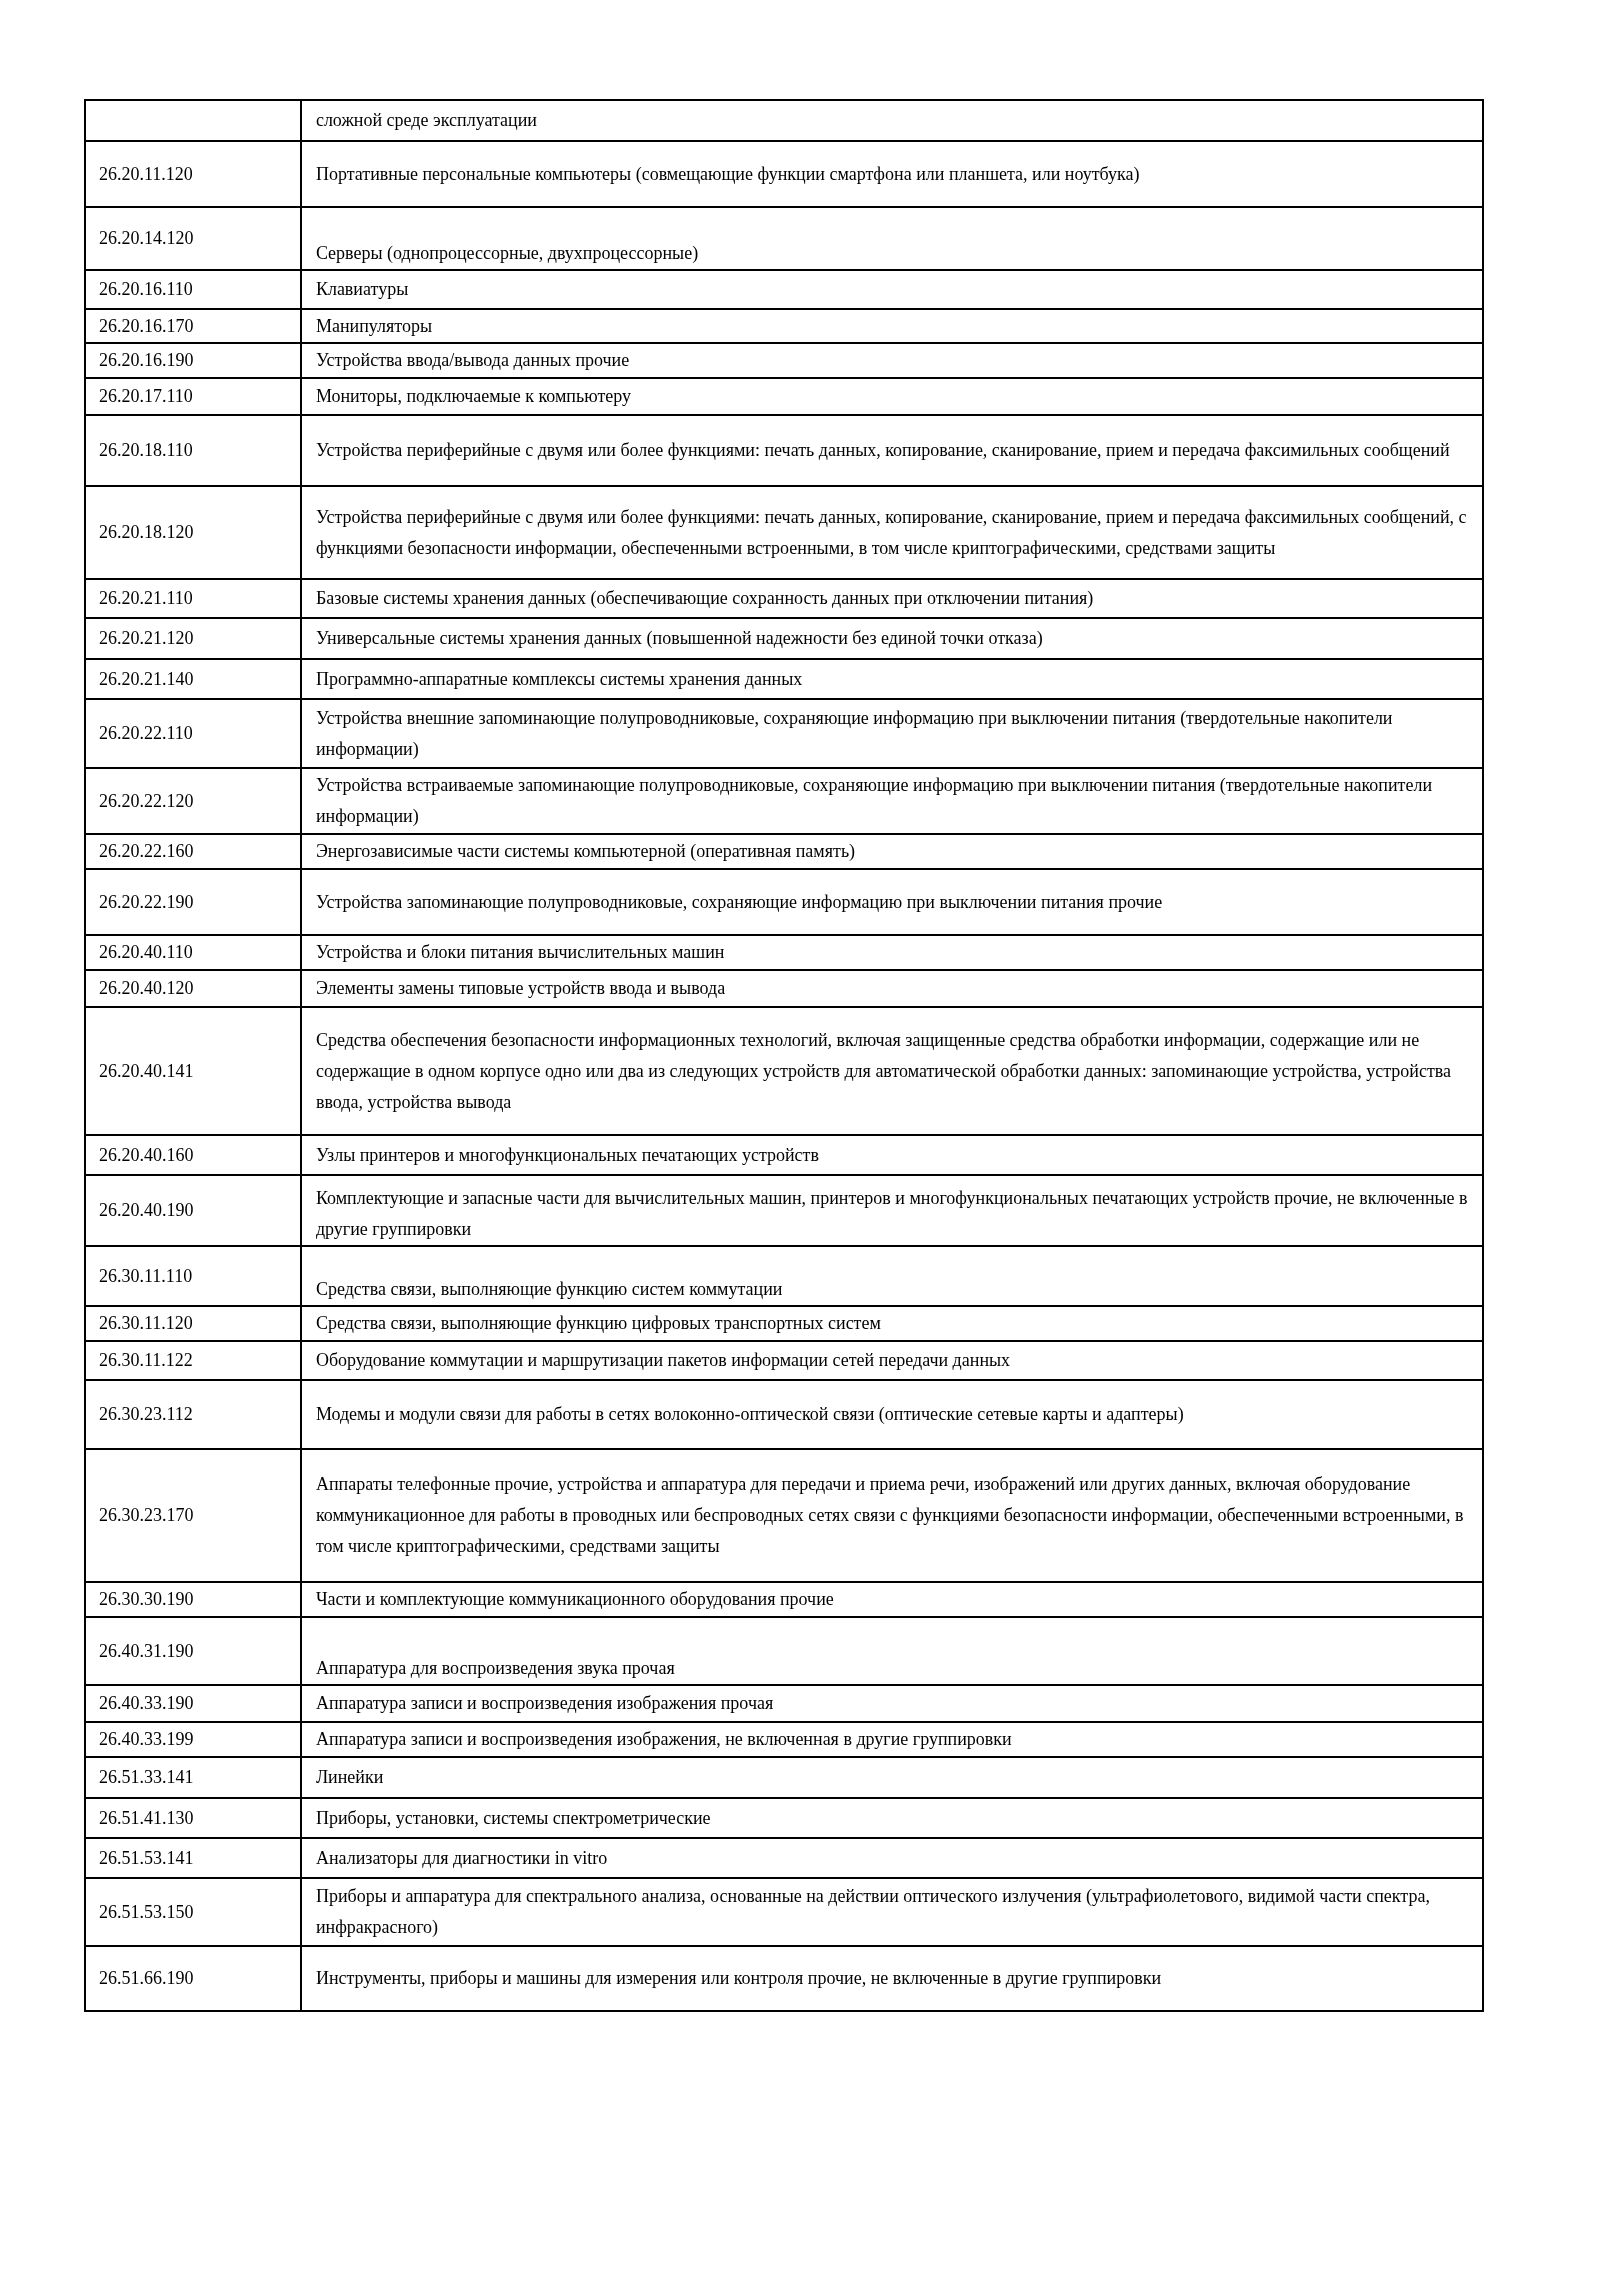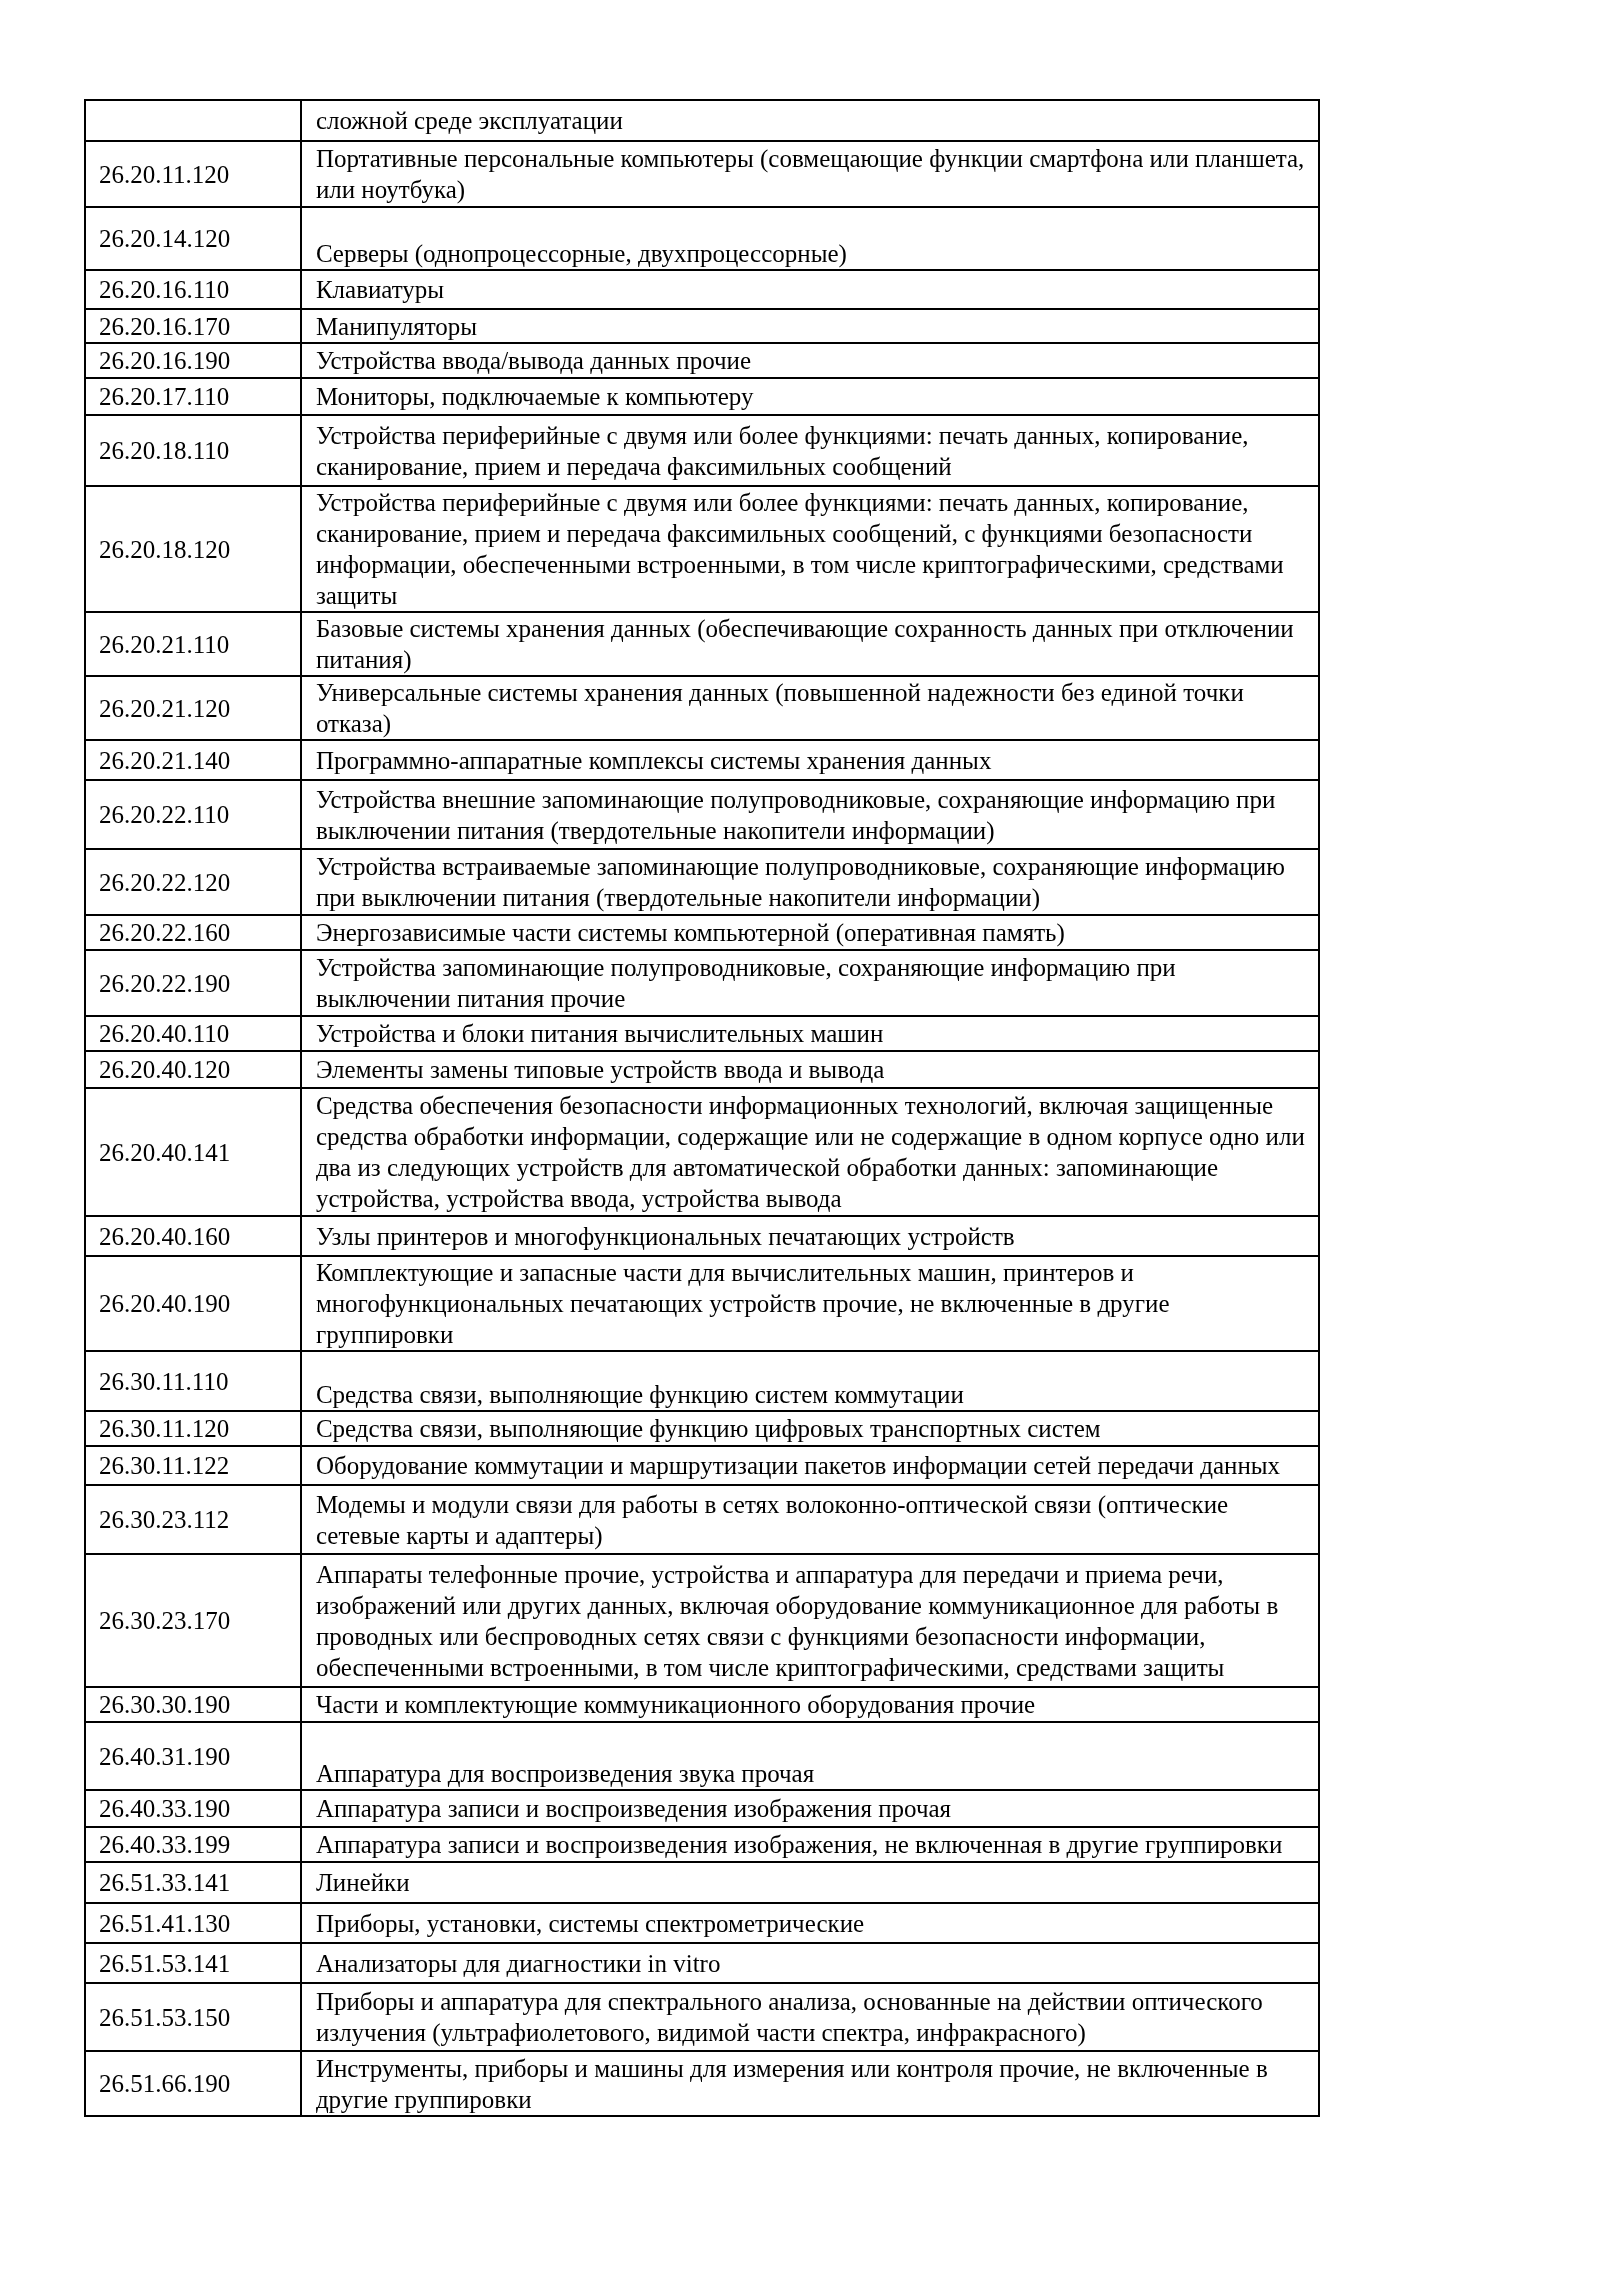--- a/index.html
+++ b/index.html
@@ -1,23 +1,23 @@
 <!DOCTYPE html>
 <html style="font-size:10.5px"><head>
 <meta charset="utf-8">
 <style>
   html, body { margin: 0; padding: 0; background: #ffffff; }
   body { width: 1623px; height: 2295px; position: relative; overflow: hidden; }
   .page { position: absolute; left: 84px; top: 99px; width: 1468px; }
   table.okpd {
     border-collapse: collapse;
-    width: 1236px;
+    width: 1400px;
     table-layout: fixed;
     font-family: "Liberation Serif", "DejaVu Serif", serif;
-    font-size: 25px;
+    font-size: 18px;
     line-height: 31px;
     color: #000000;
   }
   table.okpd td {
     border: 2px solid #000000;
     padding: 0 6.5px 0 9.2px;
     vertical-align: middle;
   }
   table.okpd td.code { width: 194px; padding-left: 13px; }
   table.okpd td.desc { padding-left: 14.4px; }

